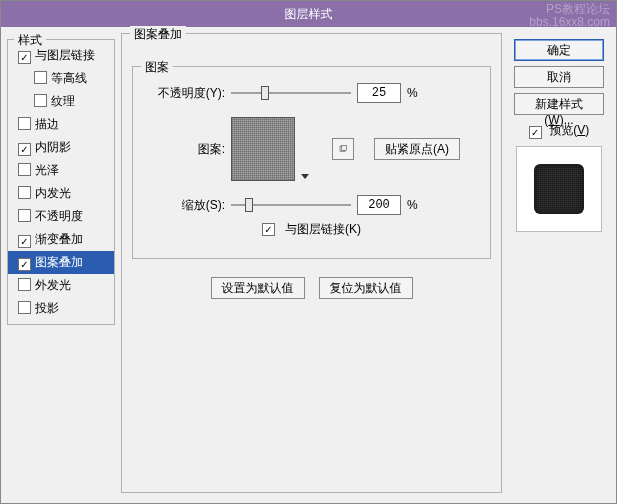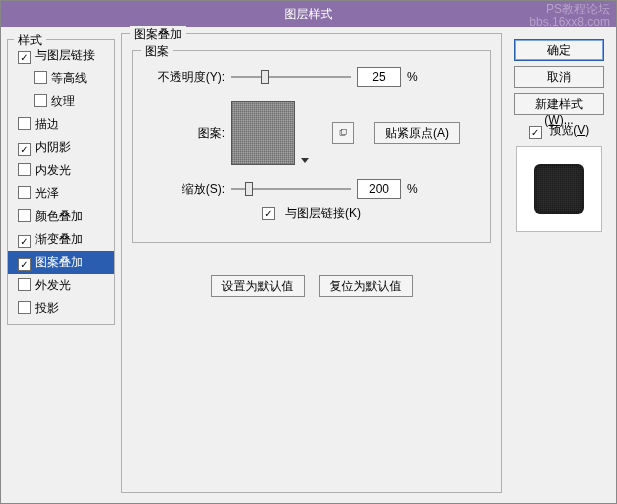--- a/index.html
+++ b/index.html
@@ -14,37 +14,37 @@
 .style-list { list-style: none; margin: 0; padding: 0; }
 .style-list li { padding: 3px 6px 3px 10px; white-space: nowrap; cursor: default; }
 .style-list li.hdr { border-bottom: 1px solid #ccc; padding-left: 10px; }
 .style-list li.selected { background: #2a5db0; color: #fff; }
 .cb { display: inline-block; width: 13px; height: 13px; border: 1px solid #707070; background: #fff; margin-right: 4px; vertical-align: -2px; text-align: center; line-height: 11px; font-size: 10px; color: #000; }
 .cb.checked::after { content: "✓"; }
 .indent { padding-left: 26px !important; }
 .middle { flex: 1; }
 .mid-fieldset { border: 1px solid #b0b0b0; padding: 8px 10px 20px 10px; position: relative; min-height: 460px; }
 .mid-fieldset > .label { position: absolute; top: -8px; left: 8px; background: #f0f0f0; padding: 0 4px; }
-.inner-fieldset { border: 1px solid #b0b0b0; padding: 10px 8px 14px 8px; position: relative; margin-top: 8px; }
+.inner-fieldset { border: 1px solid #b0b0b0; padding: 10px 8px 14px 8px; position: relative; margin-top: 24px; }
 .inner-fieldset > .label { position: absolute; top: -8px; left: 8px; background: #f0f0f0; padding: 0 4px; }
 .row { display: flex; align-items: center; margin: 6px 0; gap: 6px; }
 .row .lbl { width: 84px; text-align: right; }
 select { height: 20px; border: 1px solid #707070; background: #fff; }
 .slider { flex: 1; height: 18px; position: relative; }
 .slider .track { position: absolute; left: 0; right: 0; top: 8px; height: 2px; background: #a0a0a0; }
 .slider .thumb { position: absolute; top: 2px; width: 8px; height: 14px; background: #e8e8e8; border: 1px solid #555; }
-.numbox { width: 44px; height: 20px; border: 1px solid #707070; background: #fff; text-align: center; line-height: 18px; }
+.numbox { width: 44px; height: 20px; border: 1px solid #707070; background: #fff; text-align: center; line-height: 18px; font-family: Liberation Mono, monospace; }
 .pct { width: 14px; }
 .swatch { width: 64px; height: 64px; border: 1px solid #555; background: repeating-linear-gradient(0deg,#aaa,#aaa 1px,#ccc 1px,#ccc 2px), repeating-linear-gradient(90deg,#aaa,#aaa 1px,#ccc 1px,#ccc 2px); background-blend-mode: multiply; }
 .tiny-dd { width: 9px; height: 64px; display:flex; align-items:flex-end; }
 .tiny-dd span { width:0; height:0; border-left:4px solid transparent; border-right:4px solid transparent; border-top:5px solid #333; margin-bottom:2px;}
 .iconbtn { width: 22px; height: 22px; border: 1px solid #888; background: #f4f4f4; display: inline-flex; align-items: center; justify-content: center; }
 .iconbtn svg { width: 14px; height: 14px; }
 .btn { border: 1px solid #888; background: #f4f4f4; padding: 2px 10px; height: 22px; line-height: 16px; text-align: center; }
-.btnrow { display: flex; gap: 14px; justify-content: center; margin-top: 32px; }
+.btnrow { display: flex; gap: 14px; justify-content: center; margin-top: 18px; }
 .right { width: 102px; display: flex; flex-direction: column; gap: 1px; align-items: stretch; padding-top: 4px; }
 .right .btn { width: 90px; text-align: center; margin: 2px auto; }
 .right .btn.default { border: 1px solid #2a5db0; box-shadow: 0 0 0 1px #7aa3e0 inset; }
 .preview-cb { text-align: center; margin-top: 4px; }
 .preview-box { width: 86px; height: 86px; margin: 6px auto 0 auto; border: 1px solid #bbb; background: #fff; display:flex; align-items:center; justify-content:center; }
 .preview-inner { width: 50px; height: 50px; background: #888; border-radius: 6px; box-shadow: inset 0 0 6px rgba(0,0,0,0.6); background-image: repeating-linear-gradient(0deg,#777,#777 1px,#999 1px,#999 2px), repeating-linear-gradient(90deg,#777,#777 1px,#999 1px,#999 2px); background-blend-mode: multiply; }
 .underline { text-decoration: underline; }
 </style>
 </head>
 <body>
@@ -60,23 +60,23 @@
   <div class="content">
     <div class="left">
       <div class="fieldset">
         <span class="fieldset-label">样式</span>
         <ul class="style-list" id="style-list">
             <li><span class="cb checked"></span><span>与图层链接</span></li>
             <li class="indent"><span class="cb"></span><span>等高线</span></li>
             <li class="indent"><span class="cb"></span><span>纹理</span></li>
             <li><span class="cb"></span><span>描边</span></li>
             <li><span class="cb checked"></span><span>内阴影</span></li>
+            <li><span class="cb"></span><span>光泽</span></li>
             <li><span class="cb"></span><span>内发光</span></li>
-            <li><span class="cb"></span><span>光泽</span></li>
-            <li><span class="cb"></span><span>颜色叠加</span></li>
+            <li><span class="cb"></span><span>不透明度</span></li>
             <li><span class="cb checked"></span><span>渐变叠加</span></li>
             <li class="selected"><span class="cb checked"></span><span>图案叠加</span></li>
             <li><span class="cb"></span><span>外发光</span></li>
             <li><span class="cb"></span><span>投影</span></li>
           </ul>
       </div>
     </div>
 
     <div class="middle">
       <div class="mid-fieldset">

